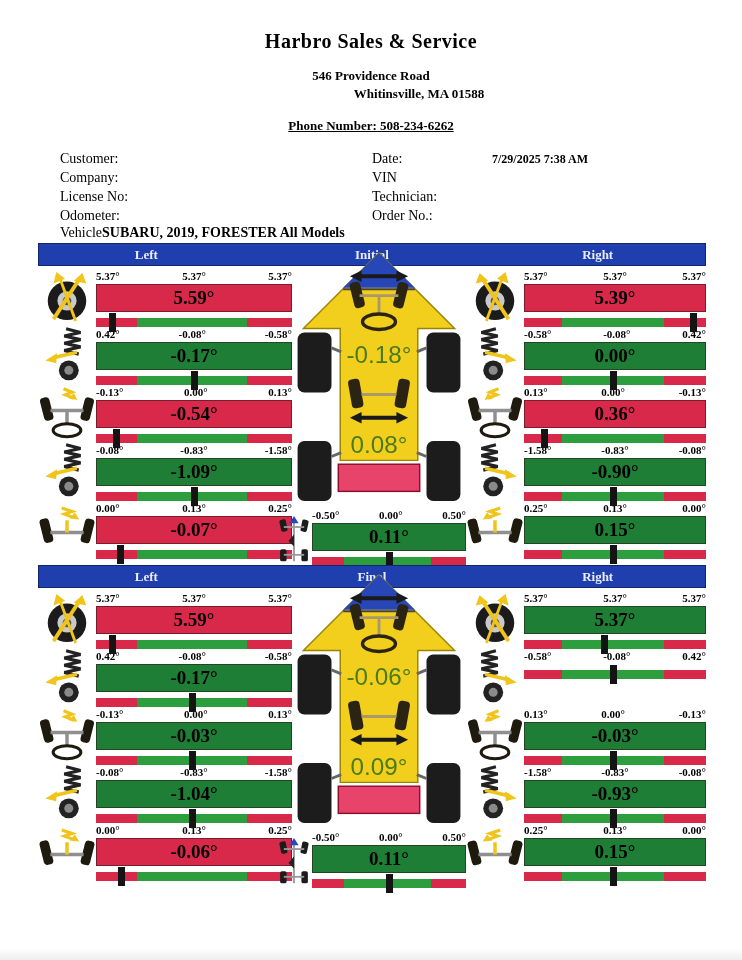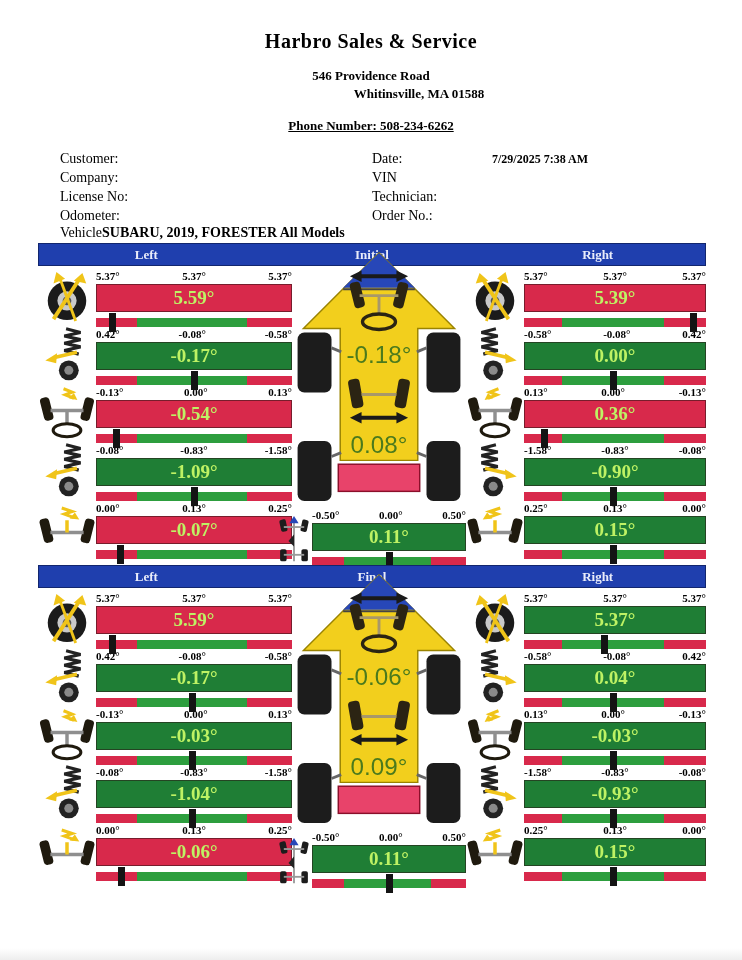--- a/index.html
+++ b/index.html
@@ -29,21 +29,21 @@
   .sec-header span{flex:1;text-align:center;}
   .col-left{position:absolute;top:23px;left:0;width:254px;}
   .col-right{position:absolute;top:23px;left:428px;width:240px;}
   .col-center{position:absolute;top:6px;left:254px;width:174px;height:312px;}
   .m-row{height:58px;display:flex;}
   .icon-box{width:58px;display:flex;align-items:center;justify-content:center;padding-top:4px;}
   .col-right .icon-box svg{transform:scaleX(-1);}
   .bar-group{flex:1;padding-top:4px;}
   .ticks{display:flex;justify-content:space-between;font-size:11px;font-weight:bold;height:14px;}
   .value-bar{height:26px;display:flex;align-items:center;justify-content:center;
-             font-size:19px;font-weight:bold;color:#bef264;border:1px solid rgba(40,20,20,.55);font-family:Liberation Serif, serif;}
+             font-size:19px;font-weight:bold;color:#000000;border:1px solid rgba(40,20,20,.55);font-family:Liberation Serif, serif;}
   .value-bar.red{background:#d8294b;}
   .value-bar.green{background:#1f7e35;}
   .mini{position:relative;height:9px;margin-top:6px;
         background:linear-gradient(to right,#d8294b 0 21%,#2d9e3e 21% 77%,#d8294b 77% 100%);}
   .marker{position:absolute;top:-5px;width:7px;height:19px;background:#141414;}
   
   .car{position:absolute;top:2px;left:2px;width:170px;height:252px;}
   .thrust-row{position:absolute;top:256px;left:-16px;width:190px;display:flex;}
   .thrust-row .icon-box{width:36px;padding-top:8px;}
   .scan-edge{left:0;bottom:0;width:100%;height:12px;background:linear-gradient(#ffffff,#ededed);}
@@ -601,21 +601,20 @@
   <line x1="10" y1="34" x2="36" y2="28" stroke="#f0c419" stroke-width="4"></line>
   <polygon points="1,37 14,29 13,40" fill="#f0c419"></polygon>
             </svg>
           </div>
           <div class="bar-group">
             <div class="ticks">
               <span>-0.58°</span>
               <span>-0.08°</span>
               <span>0.42°</span>
             </div>
-            <div class="value-bar green">0.04°</div>
             <div class="mini">
               <div class="marker" style="left:calc(49% - 3px)"></div>
             </div>
           </div>
         </div>
         <div class="m-row">
           <div class="icon-box">
             <svg width="56" height="52" viewBox="0 0 64 60">
   <path d="M28 2 l10 4 -8 3 10 4" stroke="#f0c419" stroke-width="3.5" fill="none"></path>
   <polygon points="44,15 34,13 40,7" fill="#f0c419"></polygon>

